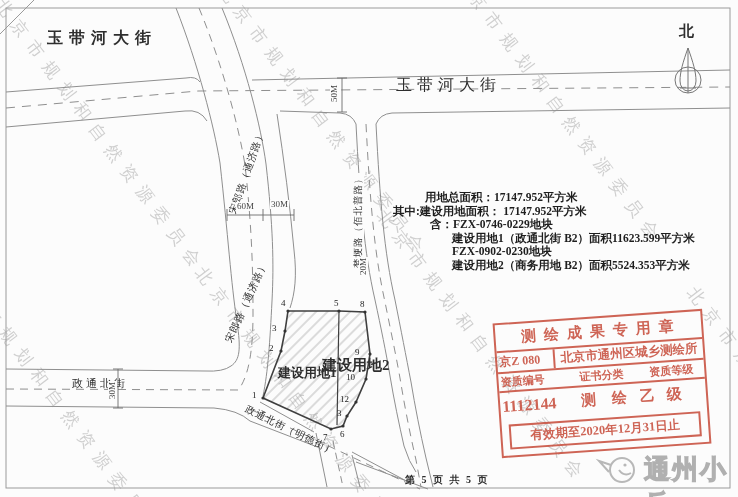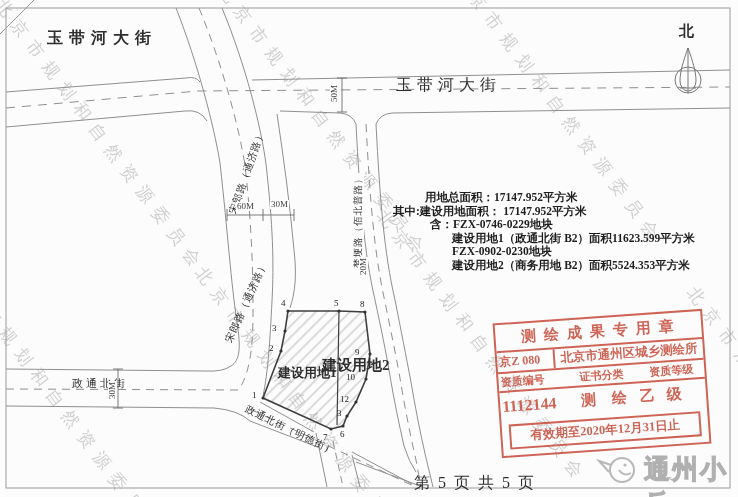--- a/index.html
+++ b/index.html
@@ -172,21 +172,21 @@
     <div class="scell" style="width:62px;text-align:center">资质等级</div>
   </div>
   <div class="srow" style="align-items:center;padding:3px 0">
     <div class="scell" style="width:72px;font-size:16px;border-top:none">1112144</div>
     <div class="scell" style="flex:1;text-align:center;font-size:15px;letter-spacing:6px">测 绘</div>
     <div class="scell" style="width:64px;font-size:15px;letter-spacing:4px">乙 级</div>
   </div>
   <div class="valid">有效期至2020年12月31日止</div>
 </div>
 
-<div class="lbl" style="left:414px;top:475px;font-size:16px;letter-spacing:2px;font-weight:400">第 5 页  共 5 页</div>
+<div class="lbl" style="left:405px;top:475px;font-size:10px;letter-spacing:2px;font-weight:700">第 5 页  共 5 页</div>
 
 <svg width="52" height="38" style="left:592px;top:450px" viewBox="0 0 52 38">
   <g stroke="#b8b8b8" stroke-width="2" fill="none">
     <circle cx="30" cy="20" r="12"></circle>
     <path d="M19,15 L7,11 L17,22"></path>
     <path d="M27,20 q5,7 12,3"></path>
   </g>
   <circle cx="33" cy="15" r="1.6" fill="#b8b8b8"></circle>
 </svg>
 <div class="logo-text">通州小兵</div>

